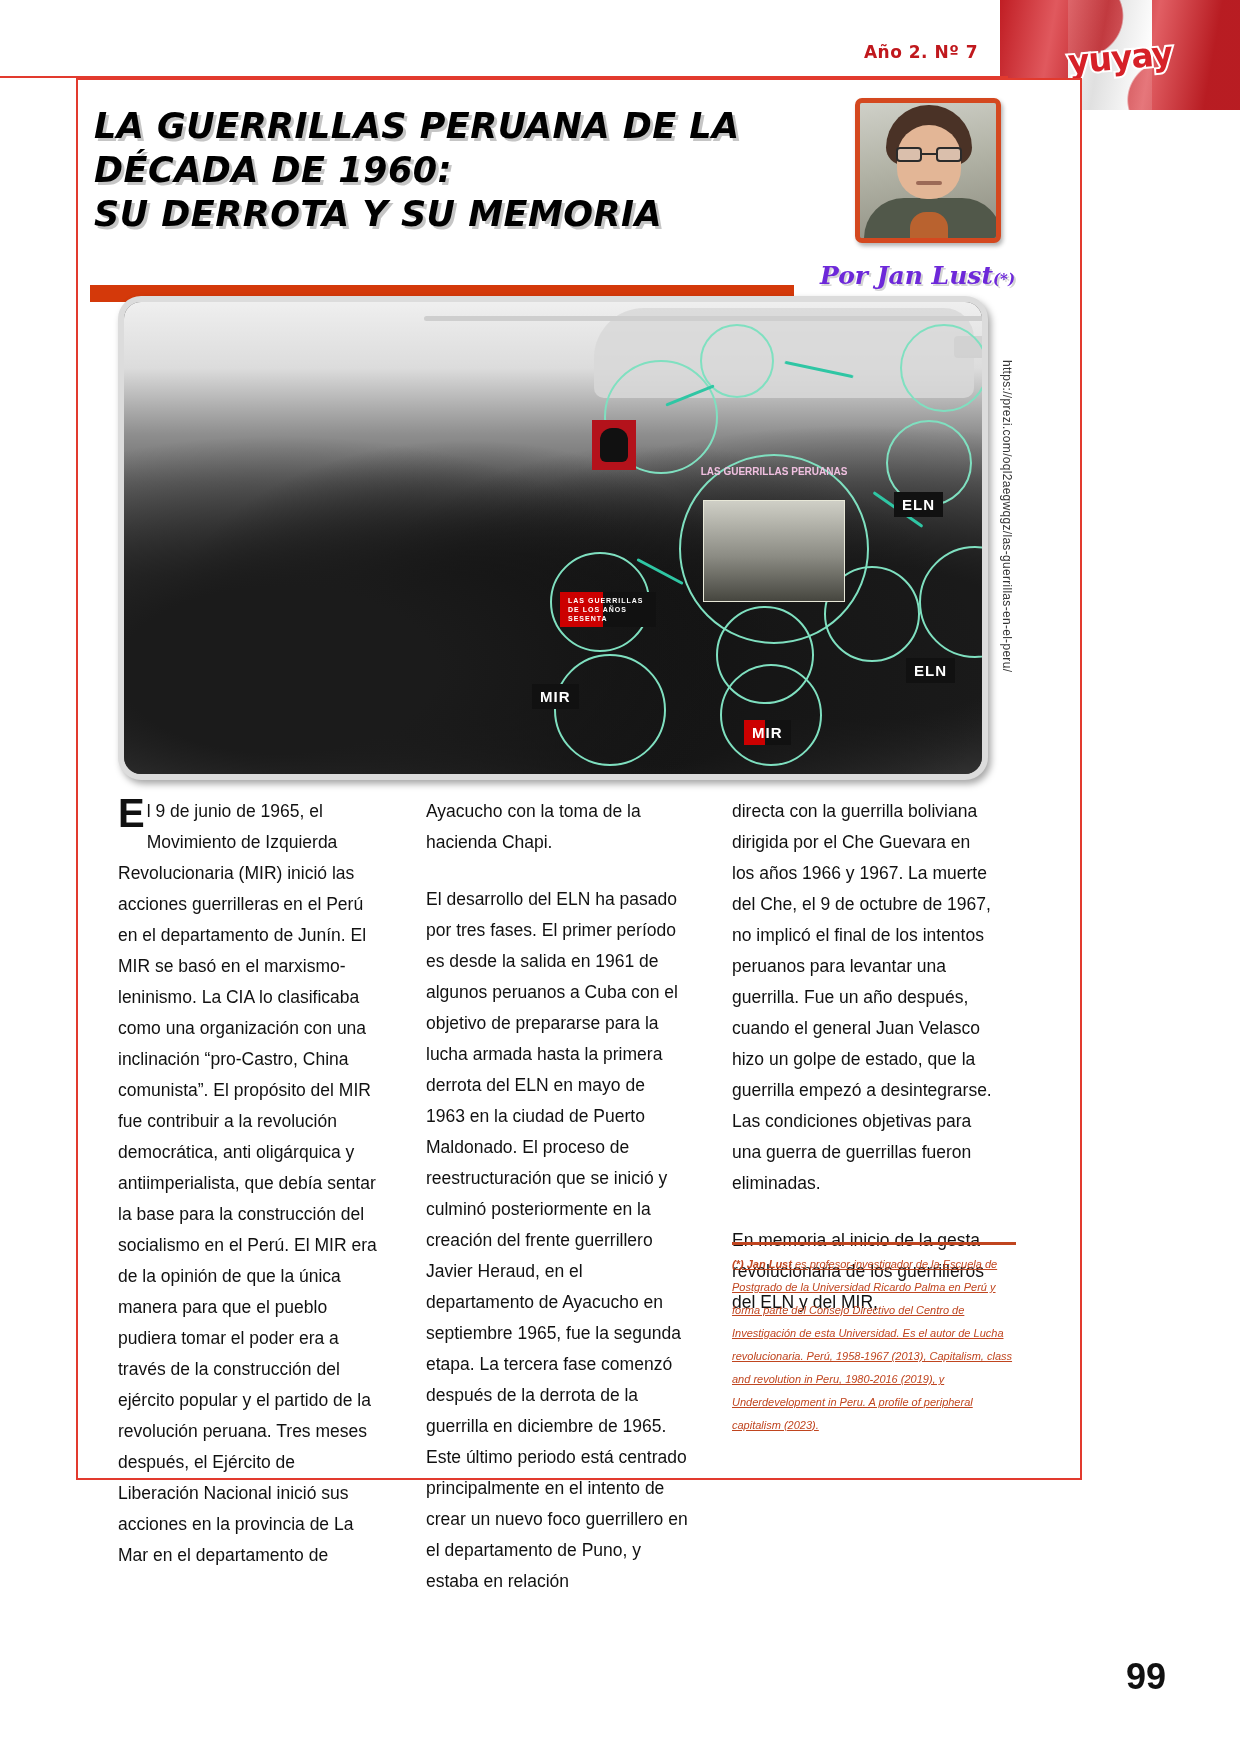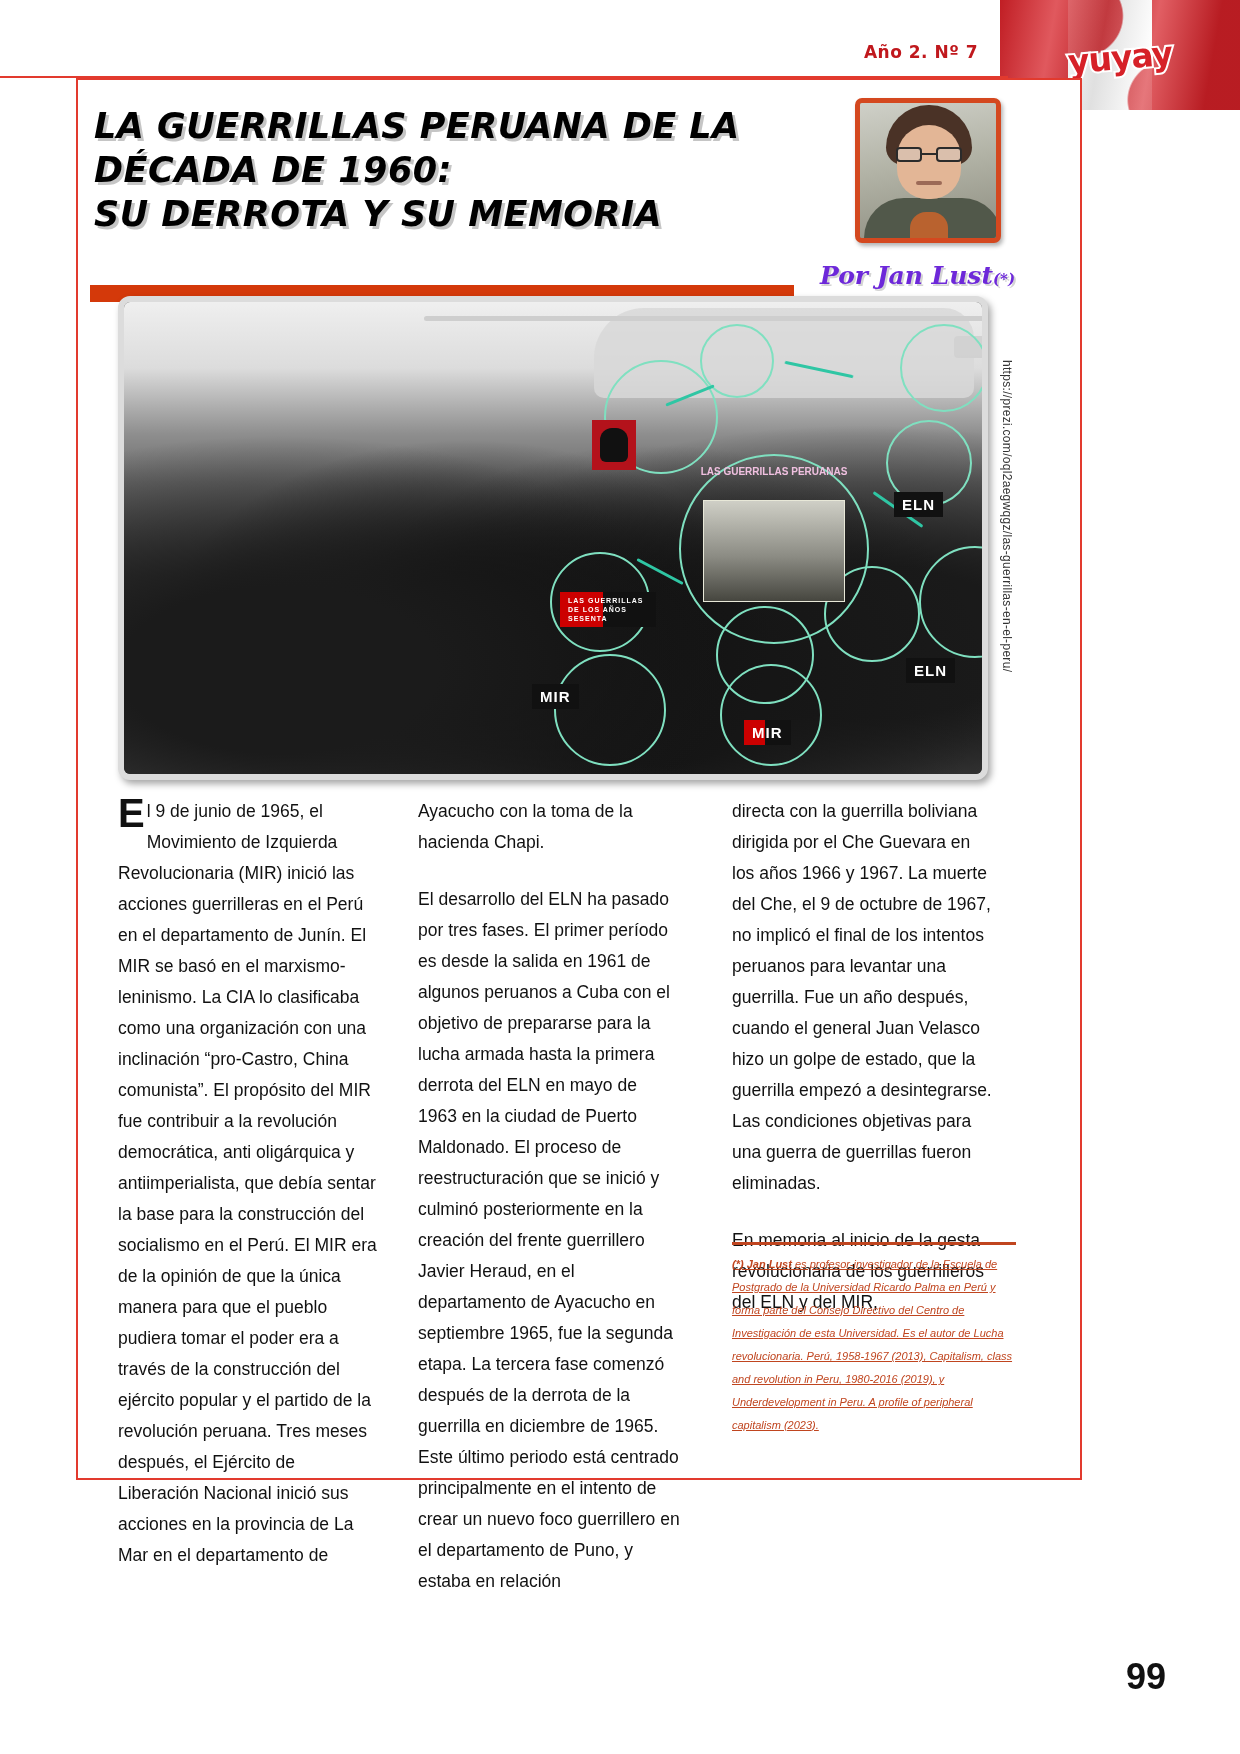--- a/index.html
+++ b/index.html
@@ -100,21 +100,21 @@
     font-family:"DejaVu Serif", serif;
     font-style:italic;font-weight:bold;font-size:25px;color:#6d28d9;
     white-space:nowrap;
     text-shadow:2px 2px 0 rgba(170,170,170,.5);
   }
   .byline .star{font-size:15px;}
 
   
   .hero{
     position:absolute;left:118px;top:296px;width:870px;height:484px;
-    border:6px solid #dcdcdc;border-radius:12px;box-sizing:border-box;
+    border:6px solid #dcdcdc;border-radius:23px;box-sizing:border-box;
     overflow:hidden;
     box-shadow:3px 4px 7px rgba(0,0,0,.35);
     background:#4a4a4a;
   }
   .hero-photo{
     position:absolute;inset:0;
     background:
       radial-gradient(ellipse at 18% 78%, #1b1b1b 0 16%, rgba(0,0,0,0) 45%),
       radial-gradient(ellipse at 40% 72%, #111 0 14%, rgba(0,0,0,0) 42%),
       radial-gradient(ellipse at 62% 80%, #161616 0 16%, rgba(0,0,0,0) 44%),
@@ -181,21 +181,21 @@
   .cols{
     position:absolute;left:118px;top:796px;width:902px;height:668px;
   }
   .col{
     position:absolute;top:0;width:262px;
     font-family:"Liberation Sans", sans-serif;
     font-size:17.5px;line-height:31px;color:#111;
     text-align:left;
   }
   .c1{left:0;}
-  .c2{left:300px;}
+  .c2{left:308px;}
   .c3{left:614px;}
   .col p{margin:0 0 26px 0;}
   .dropcap{
     float:left;font-size:40px;line-height:30px;font-weight:bold;
     padding:2px 2px 0 0;
   }
 
   
   .footnote{
     position:absolute;left:732px;top:1242px;width:284px;

